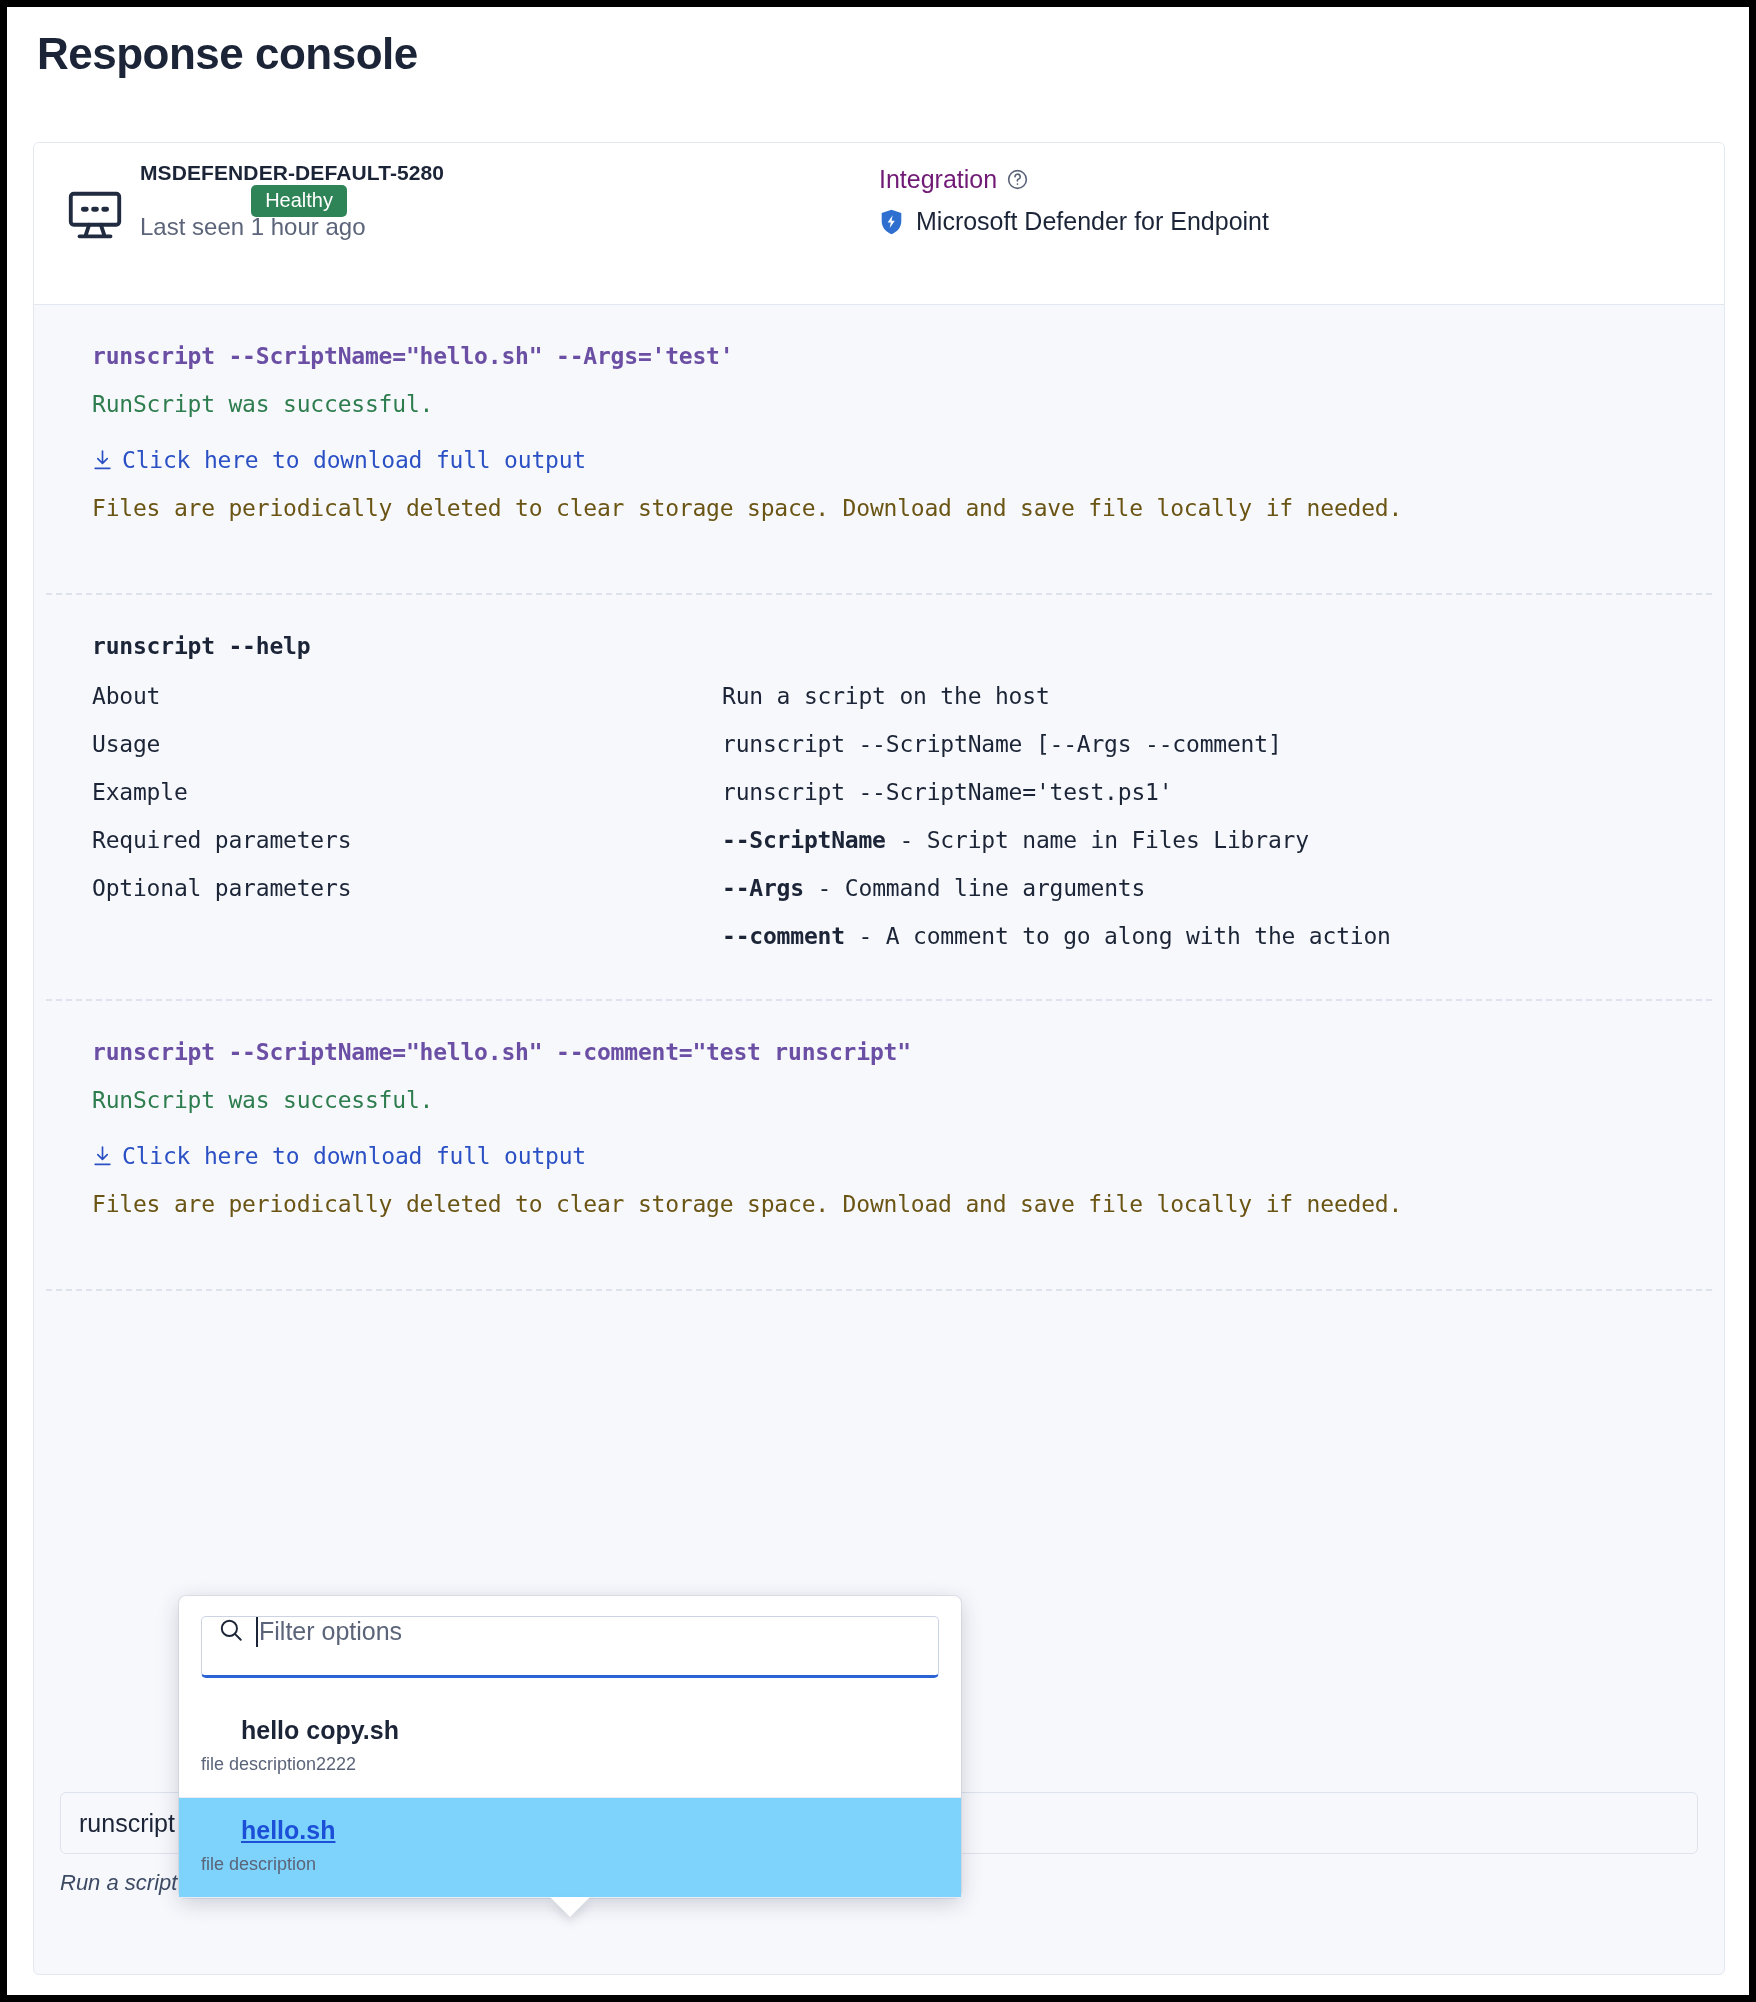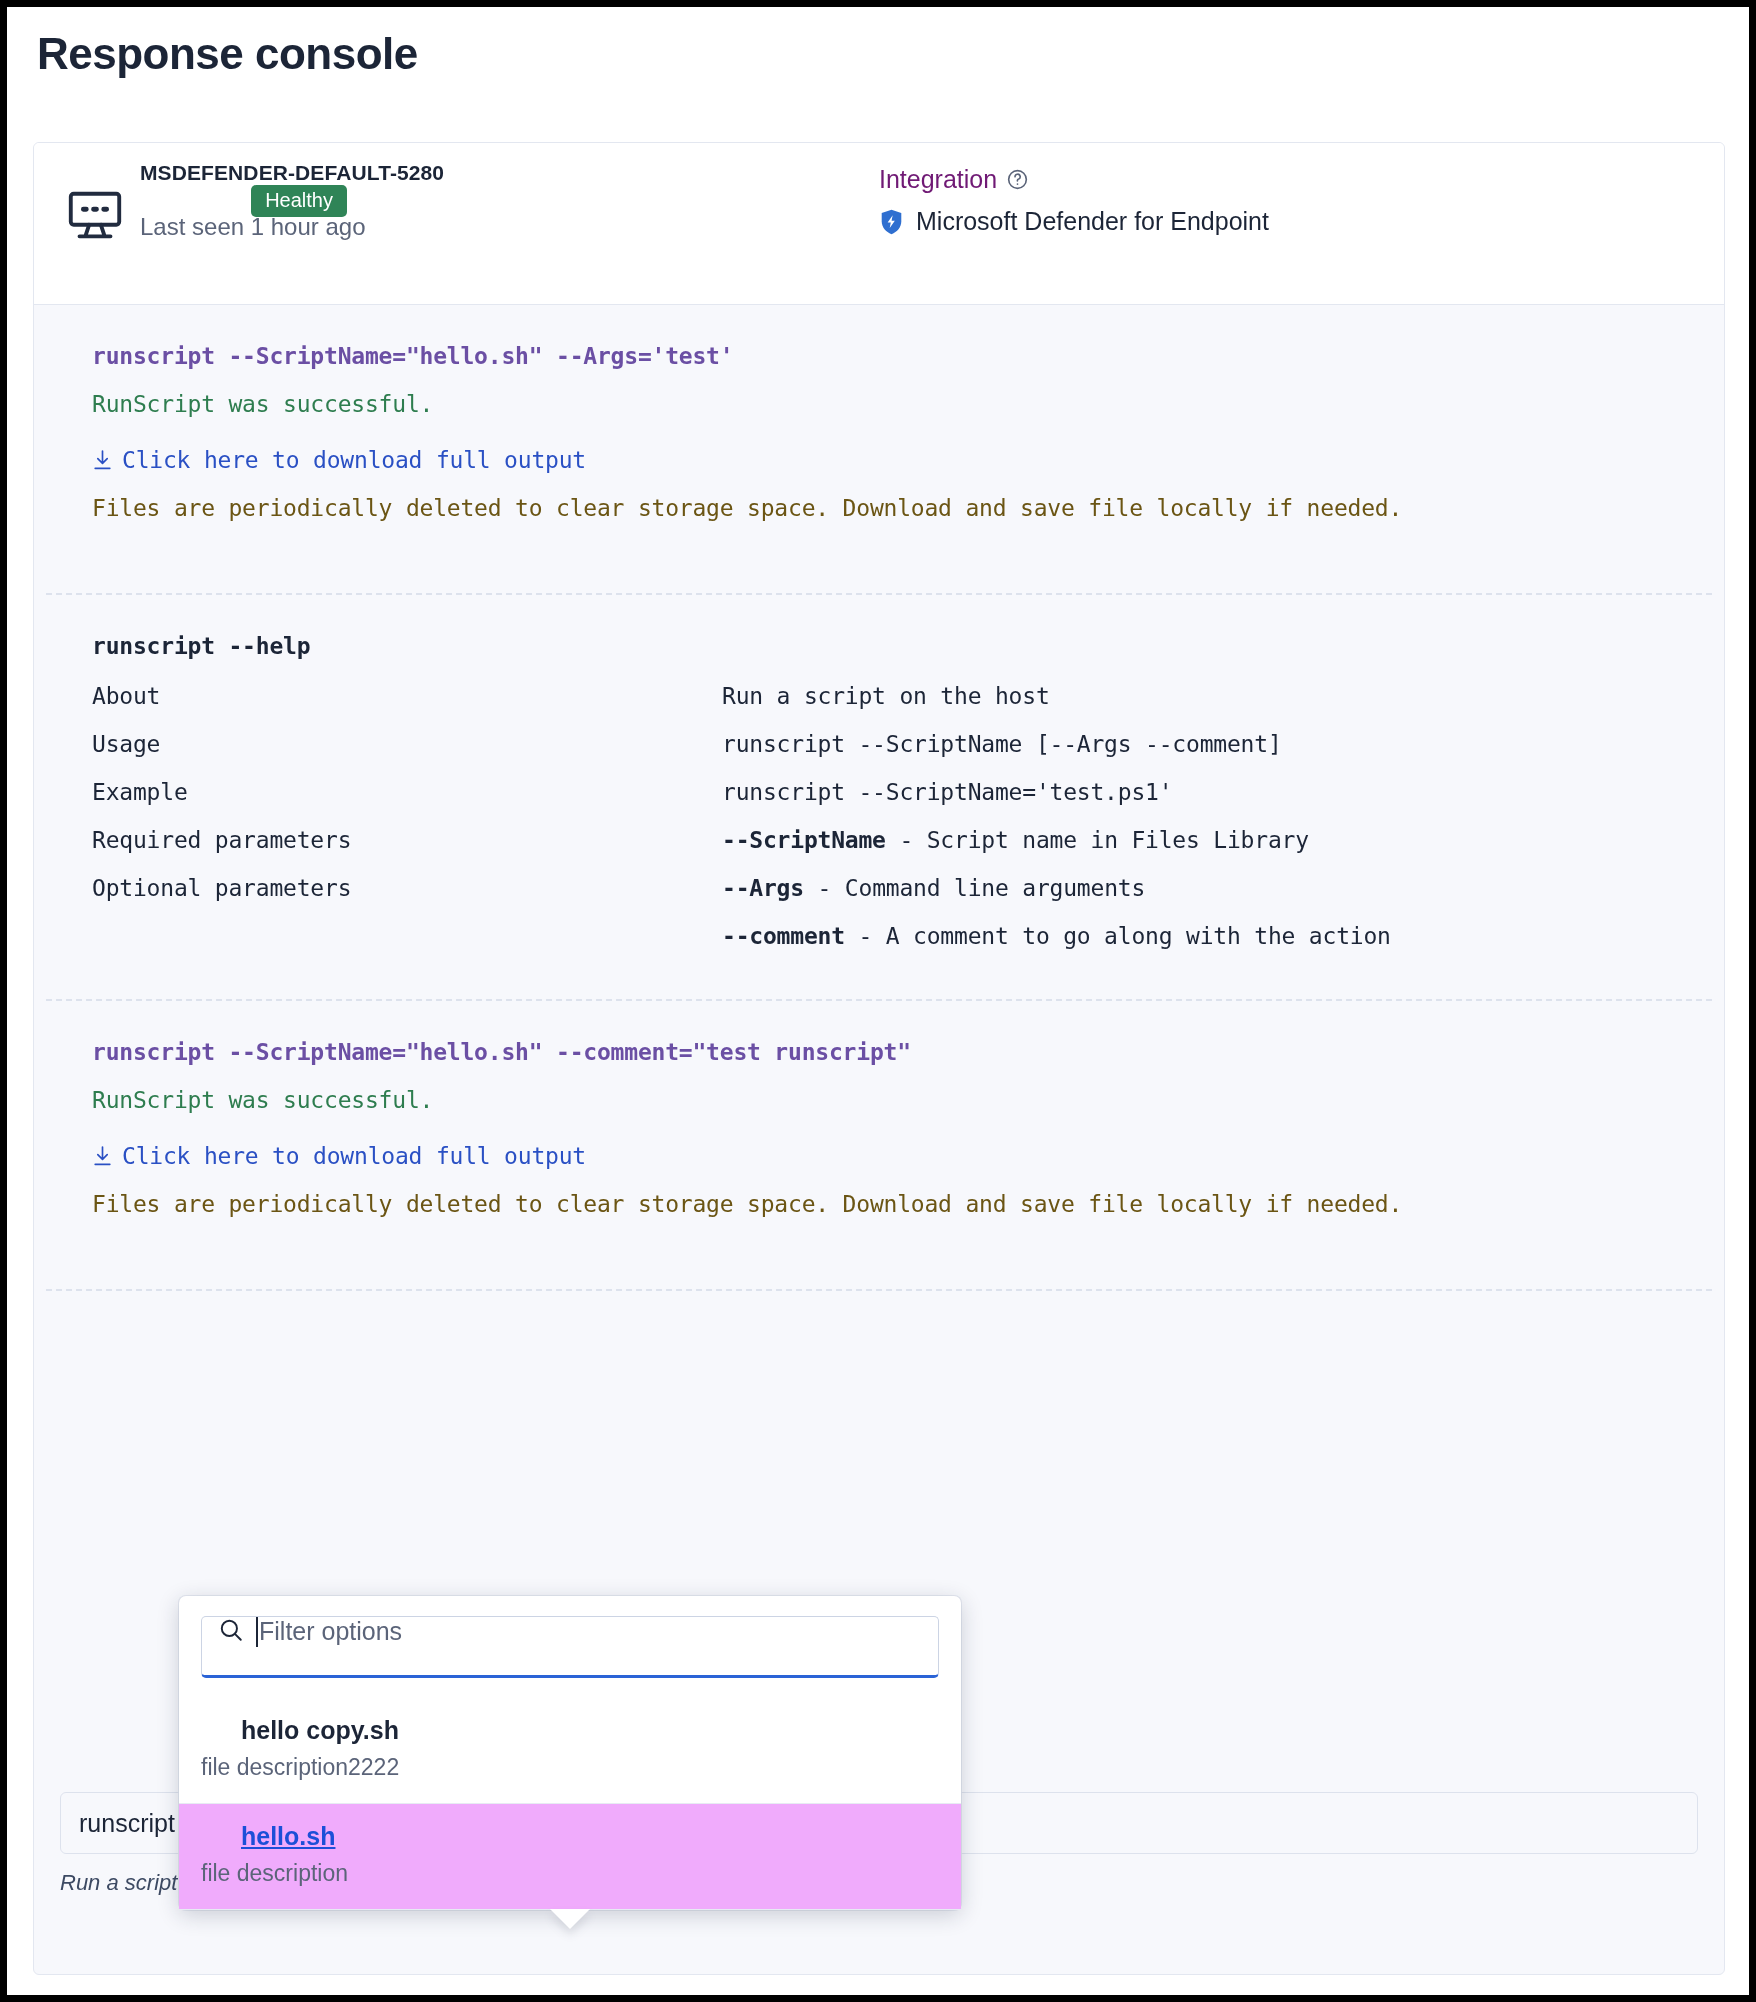--- a/index.html
+++ b/index.html
@@ -257,37 +257,37 @@
   .dd-placeholder {
     font-size: 25px;
     color: #5b6479;
   }
   .dd-list { margin-top: 20px; }
   .dd-item {
     padding: 18px 22px 22px;
     cursor: pointer;
   }
   .dd-item.active {
-    background: #f0abfc;
+    background: #7dd3fc;
     border-top: 1px solid #e7ebf3;
     border-bottom: 1px solid #e7ebf3;
   }
   .dd-title {
     font-size: 25px;
     font-weight: 700;
     color: #1c2537;
     margin-left: 40px;
   }
   .dd-item.active .dd-title {
     color: #1c4fd8;
     text-decoration: underline;
   }
   .dd-desc {
     padding-top: 9px;
-    font-size: 23px;
+    font-size: 18px;
     color: #5b6479;
   }
   .dd-arrow {
     position: absolute;
     left: 50%;
     bottom: -19px;
     margin-left: -20px;
     width: 0; height: 0;
     border-left: 20px solid transparent;
     border-right: 20px solid transparent;

